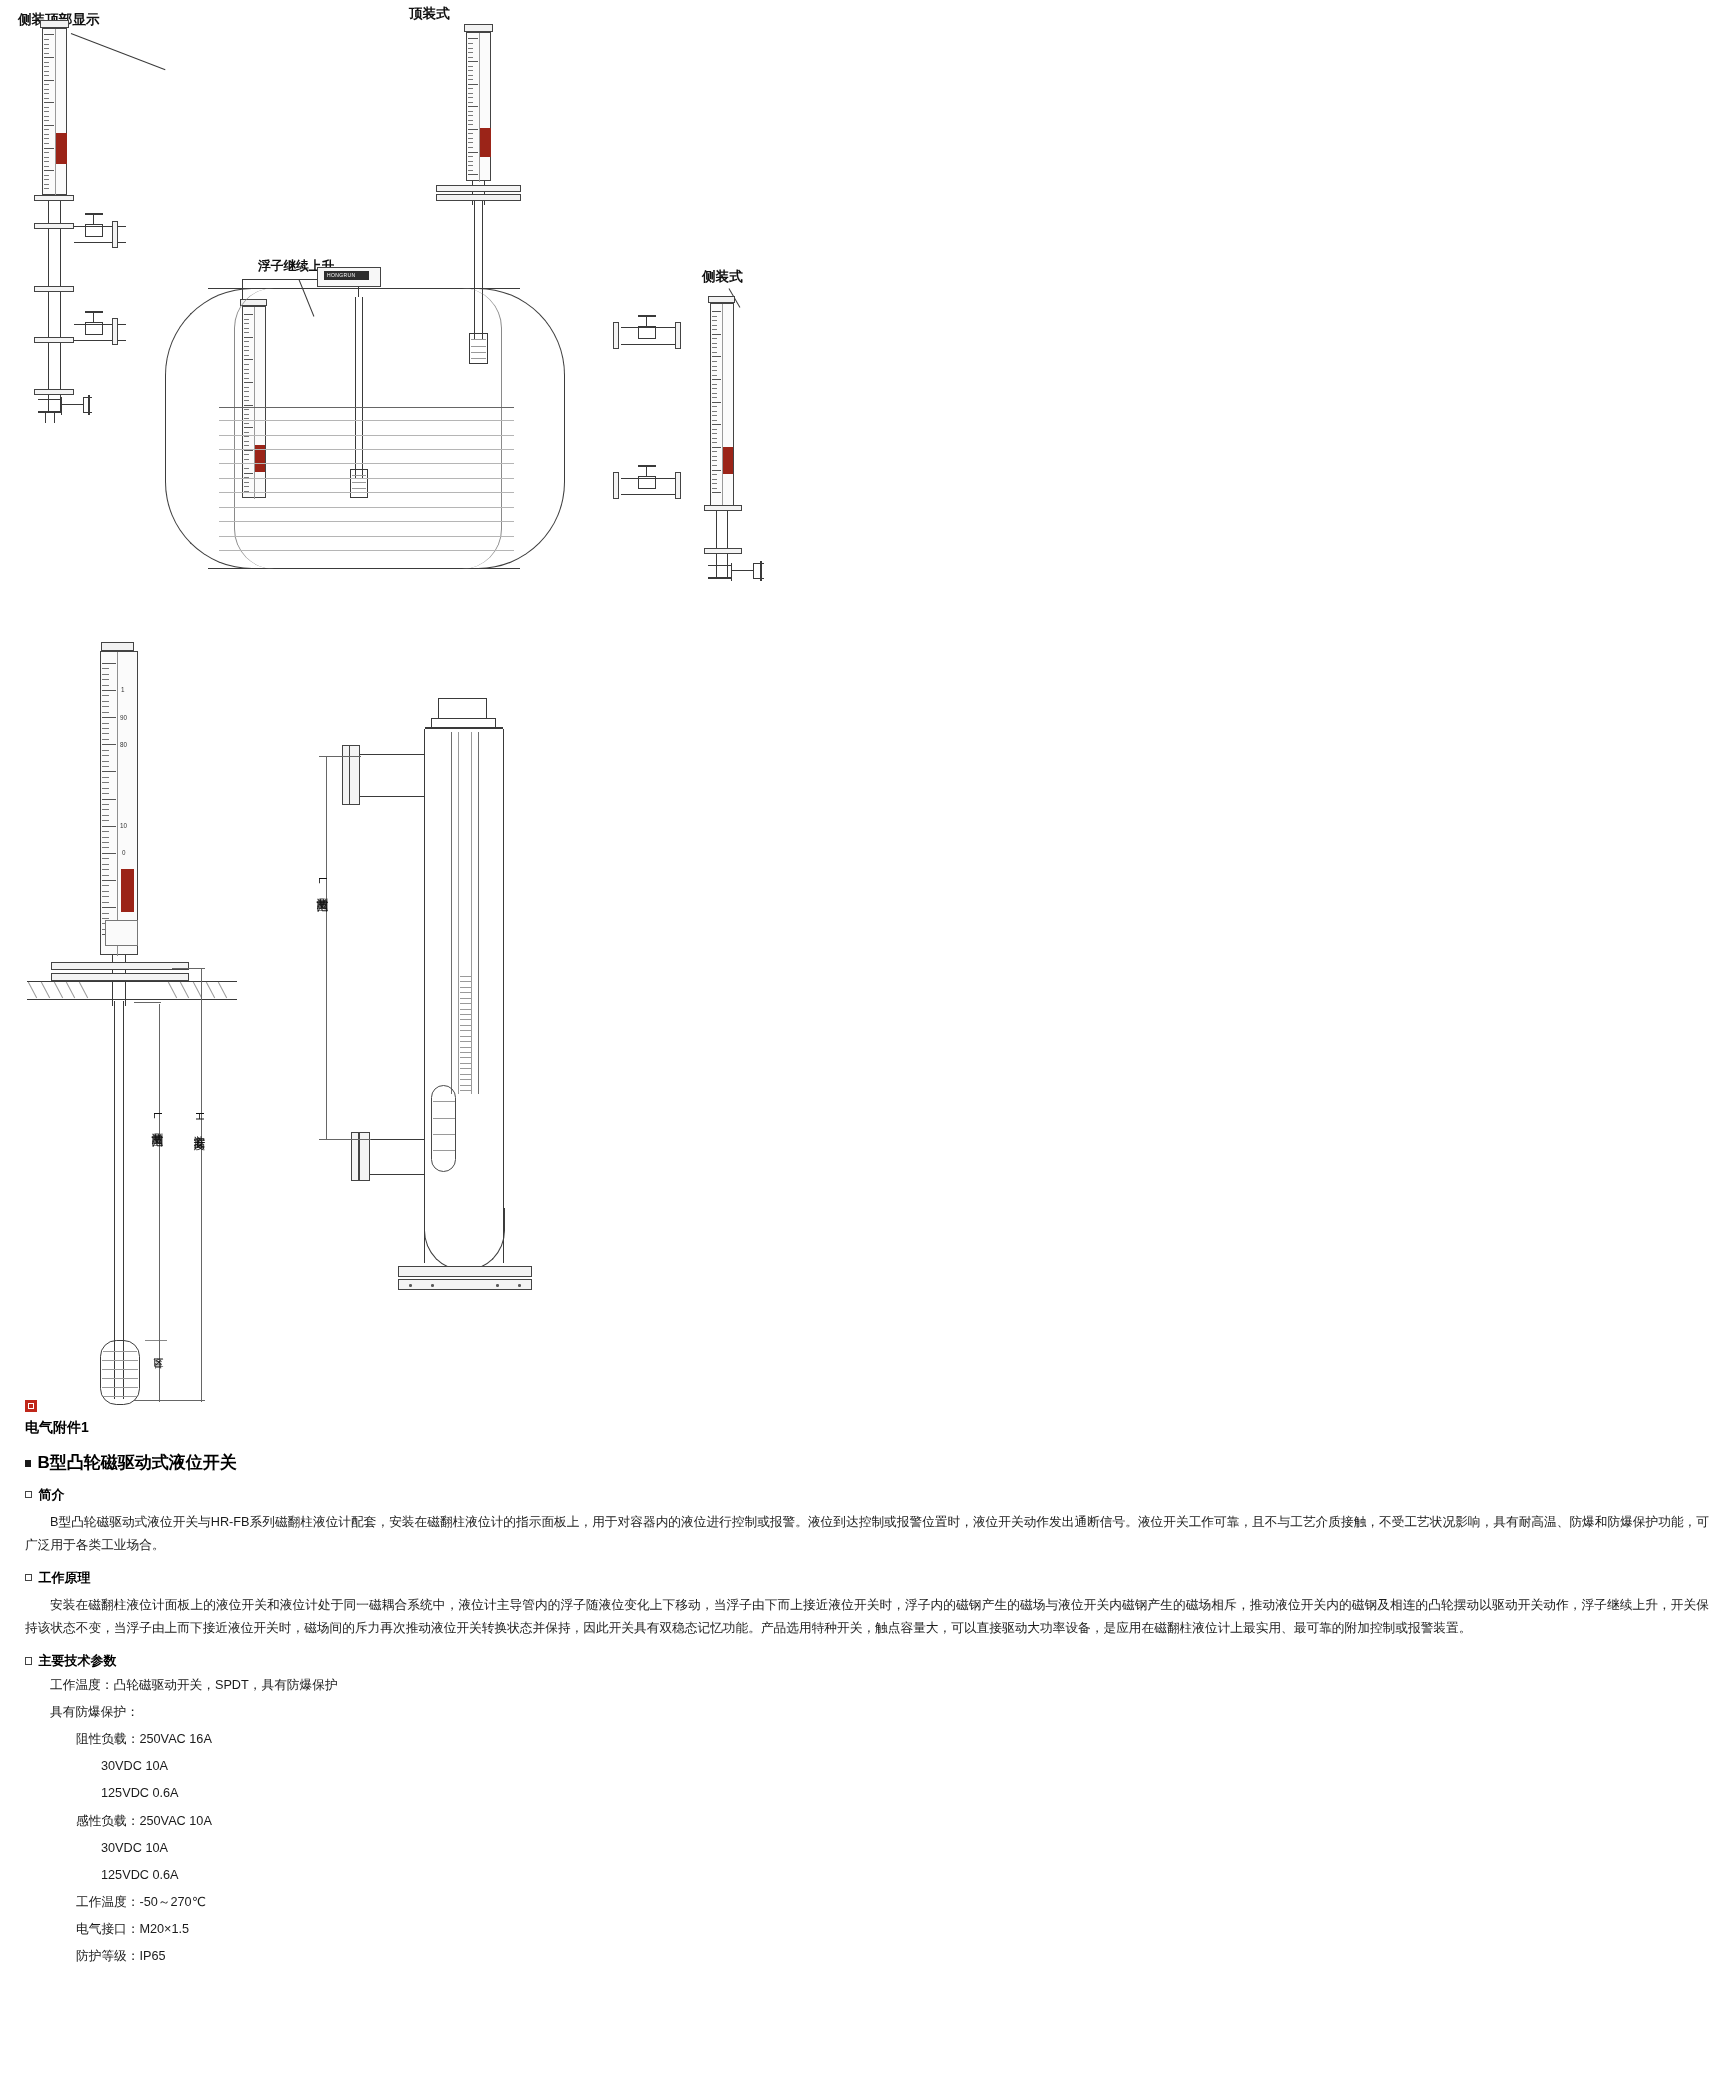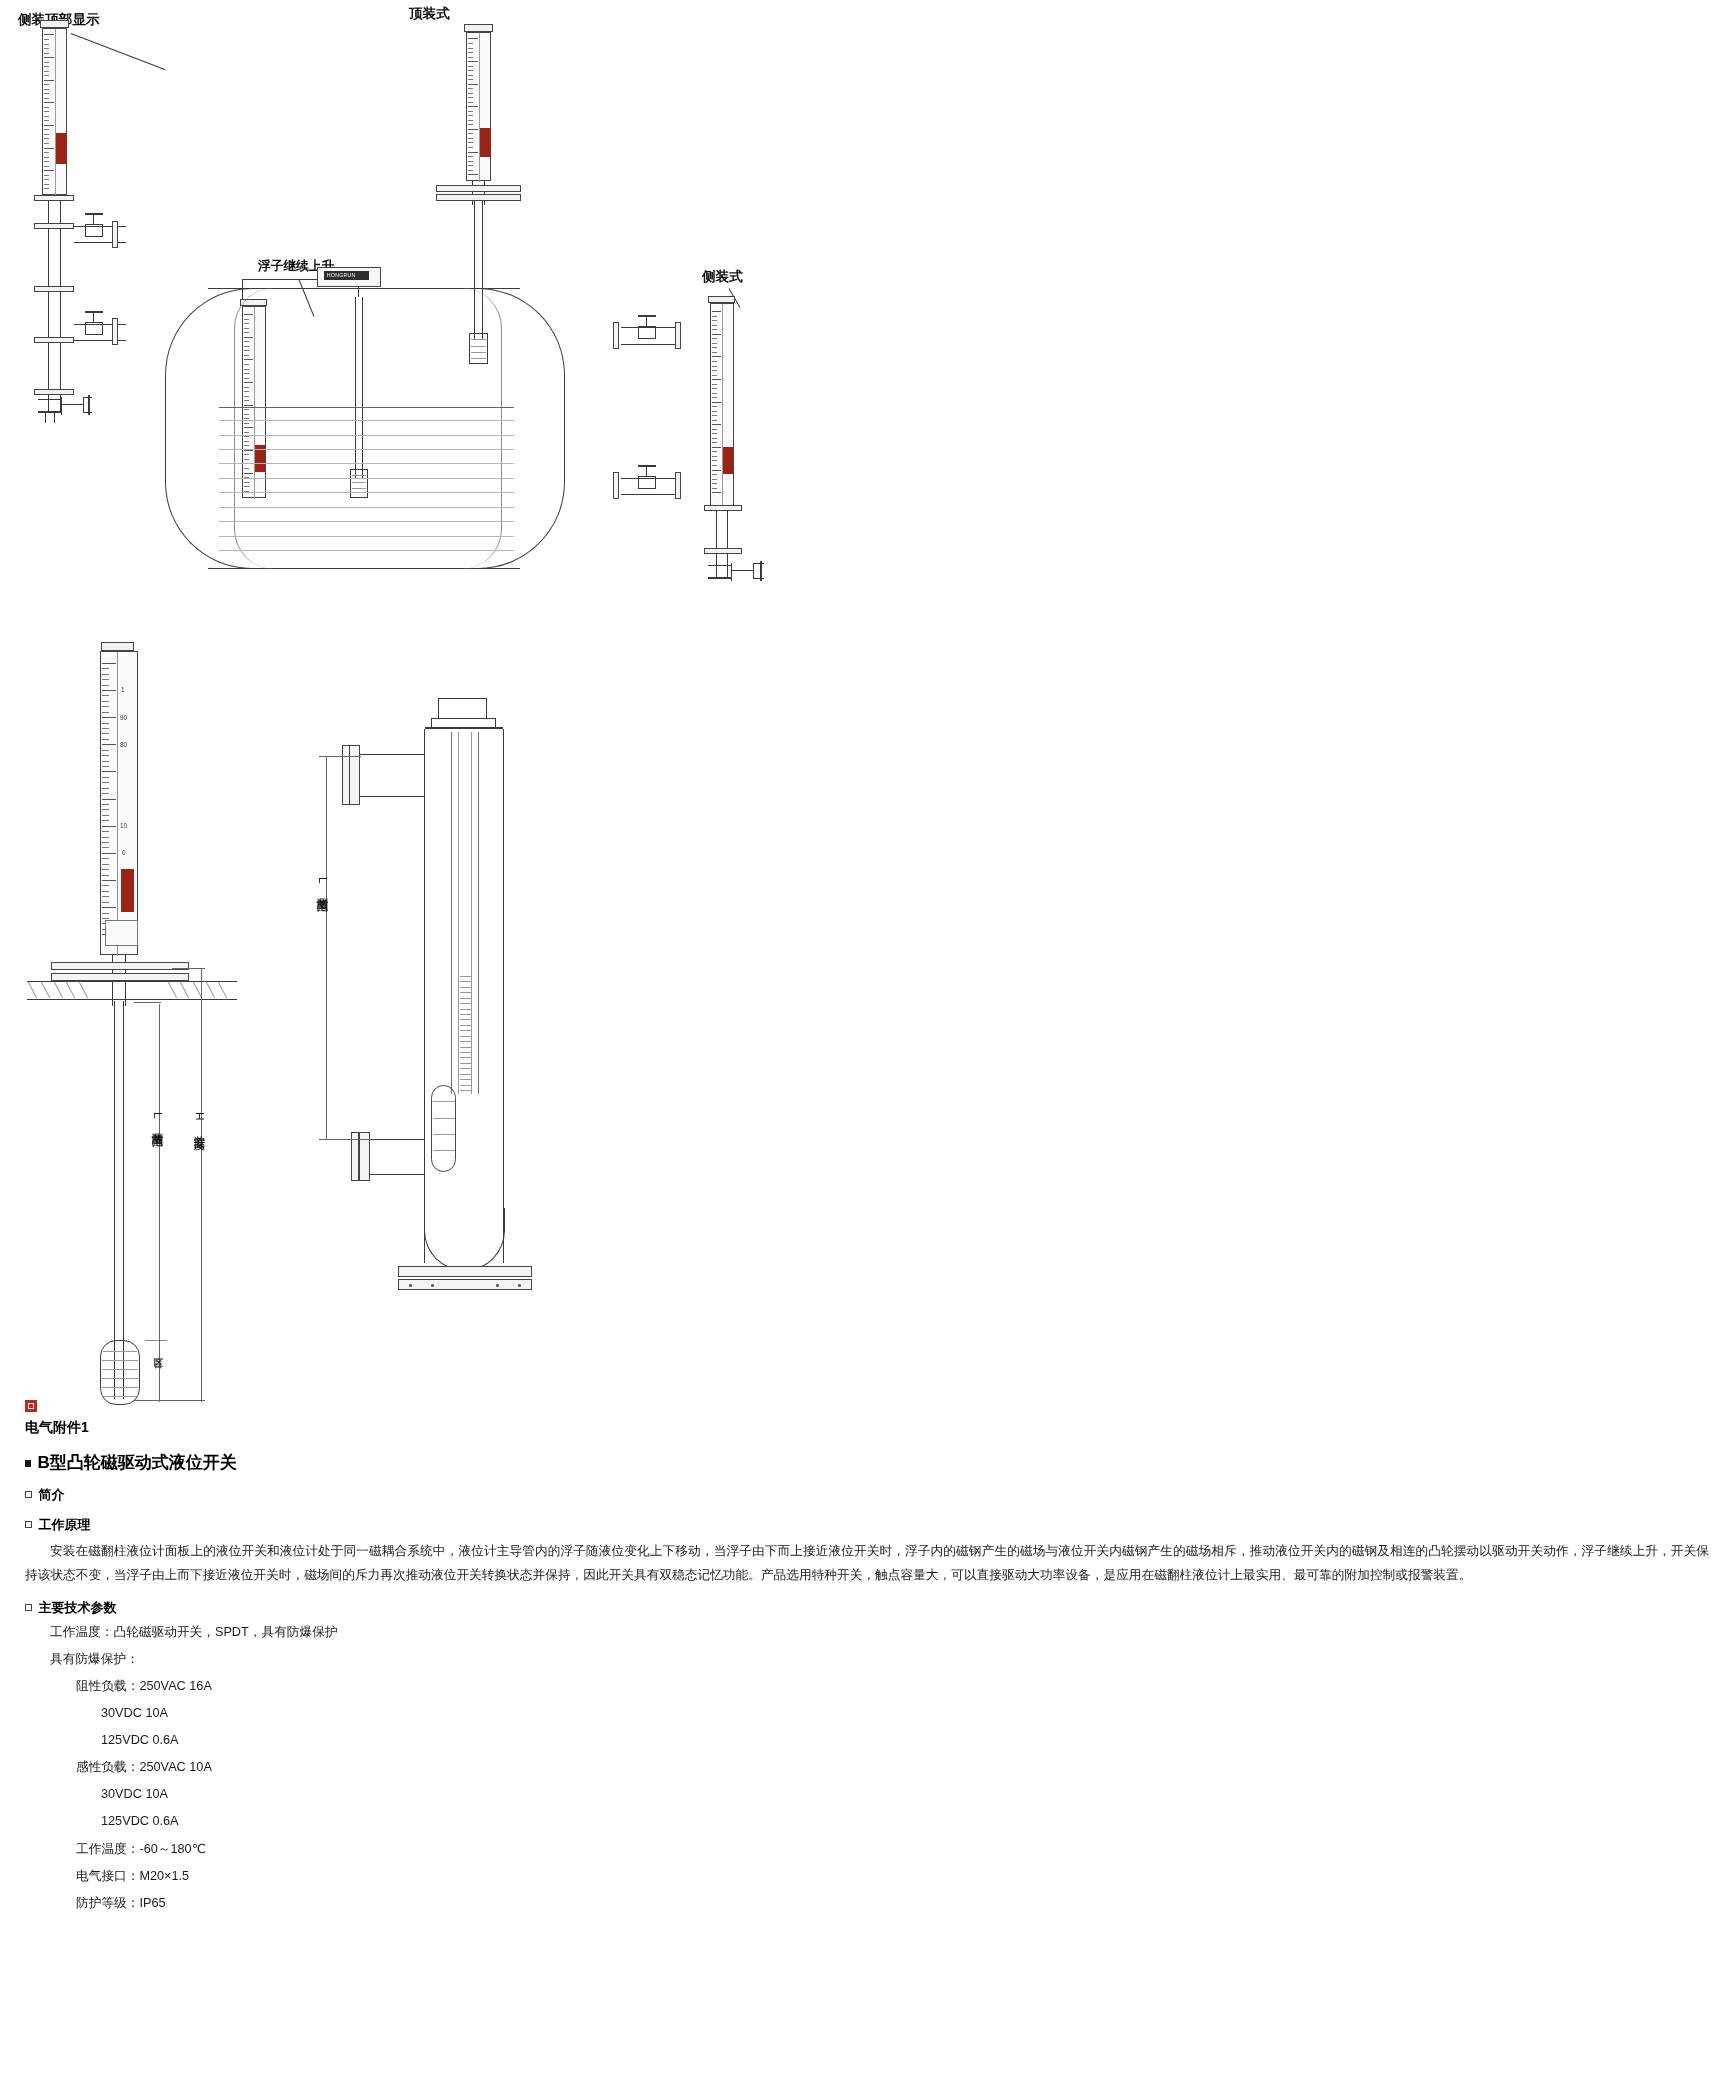--- a/index.html
+++ b/index.html
@@ -596,39 +596,40 @@
 
     <div class="h-acc">电气附件1</div>
 
     <div class="h-sq">
       <span class="sq"></span><span>B型凸轮磁驱动式液位开关</span>
     </div>
 
     <div class="h-box">
       <span class="bx"></span><span>简介</span>
     </div>
+    <p class="para ind">B型凸轮磁驱动式液位开关与HR-FB系列磁翻柱液位计配套，安装在磁翻柱液位计的指示面板上，用于对容器内的液位进行控制或报警。液位到达控制或报警位置时，液位开关动作发出通断信号。液位开关工作可靠，且不与工艺介质接触，不受工艺状况影响，具有耐高温、防爆和防爆保护功能，可广泛用于各类工业场合。</p>
 
     <div class="h-box">
       <span class="bx"></span><span>工作原理</span>
     </div>
     <p class="para ind">安装在磁翻柱液位计面板上的液位开关和液位计处于同一磁耦合系统中，液位计主导管内的浮子随液位变化上下移动，当浮子由下而上接近液位开关时，浮子内的磁钢产生的磁场与液位开关内磁钢产生的磁场相斥，推动液位开关内的磁钢及相连的凸轮摆动以驱动开关动作，浮子继续上升，开关保持该状态不变，当浮子由上而下接近液位开关时，磁场间的斥力再次推动液位开关转换状态并保持，因此开关具有双稳态记忆功能。产品选用特种开关，触点容量大，可以直接驱动大功率设备，是应用在磁翻柱液位计上最实用、最可靠的附加控制或报警装置。</p>
 
     <div class="h-box">
       <span class="bx"></span><span>主要技术参数</span>
     </div>
 
     <div>
       <p class="spec i1">工作温度：凸轮磁驱动开关，SPDT，具有防爆保护</p>
       <p class="spec i1">具有防爆保护：</p>
       <p class="spec i2">阻性负载：250VAC 16A</p>
       <p class="spec i3">30VDC 10A</p>
       <p class="spec i3">125VDC 0.6A</p>
       <p class="spec i2">感性负载：250VAC 10A</p>
       <p class="spec i3">30VDC 10A</p>
       <p class="spec i3">125VDC 0.6A</p>
-      <p class="spec i2">工作温度：-60～180℃</p>
+      <p class="spec i2">工作温度：-50～270℃</p>
       <p class="spec i2">电气接口：M20×1.5</p>
       <p class="spec i2">防护等级：IP65</p>
     </div>
   </div>
 
 </div>
 
 
 </body></html>

